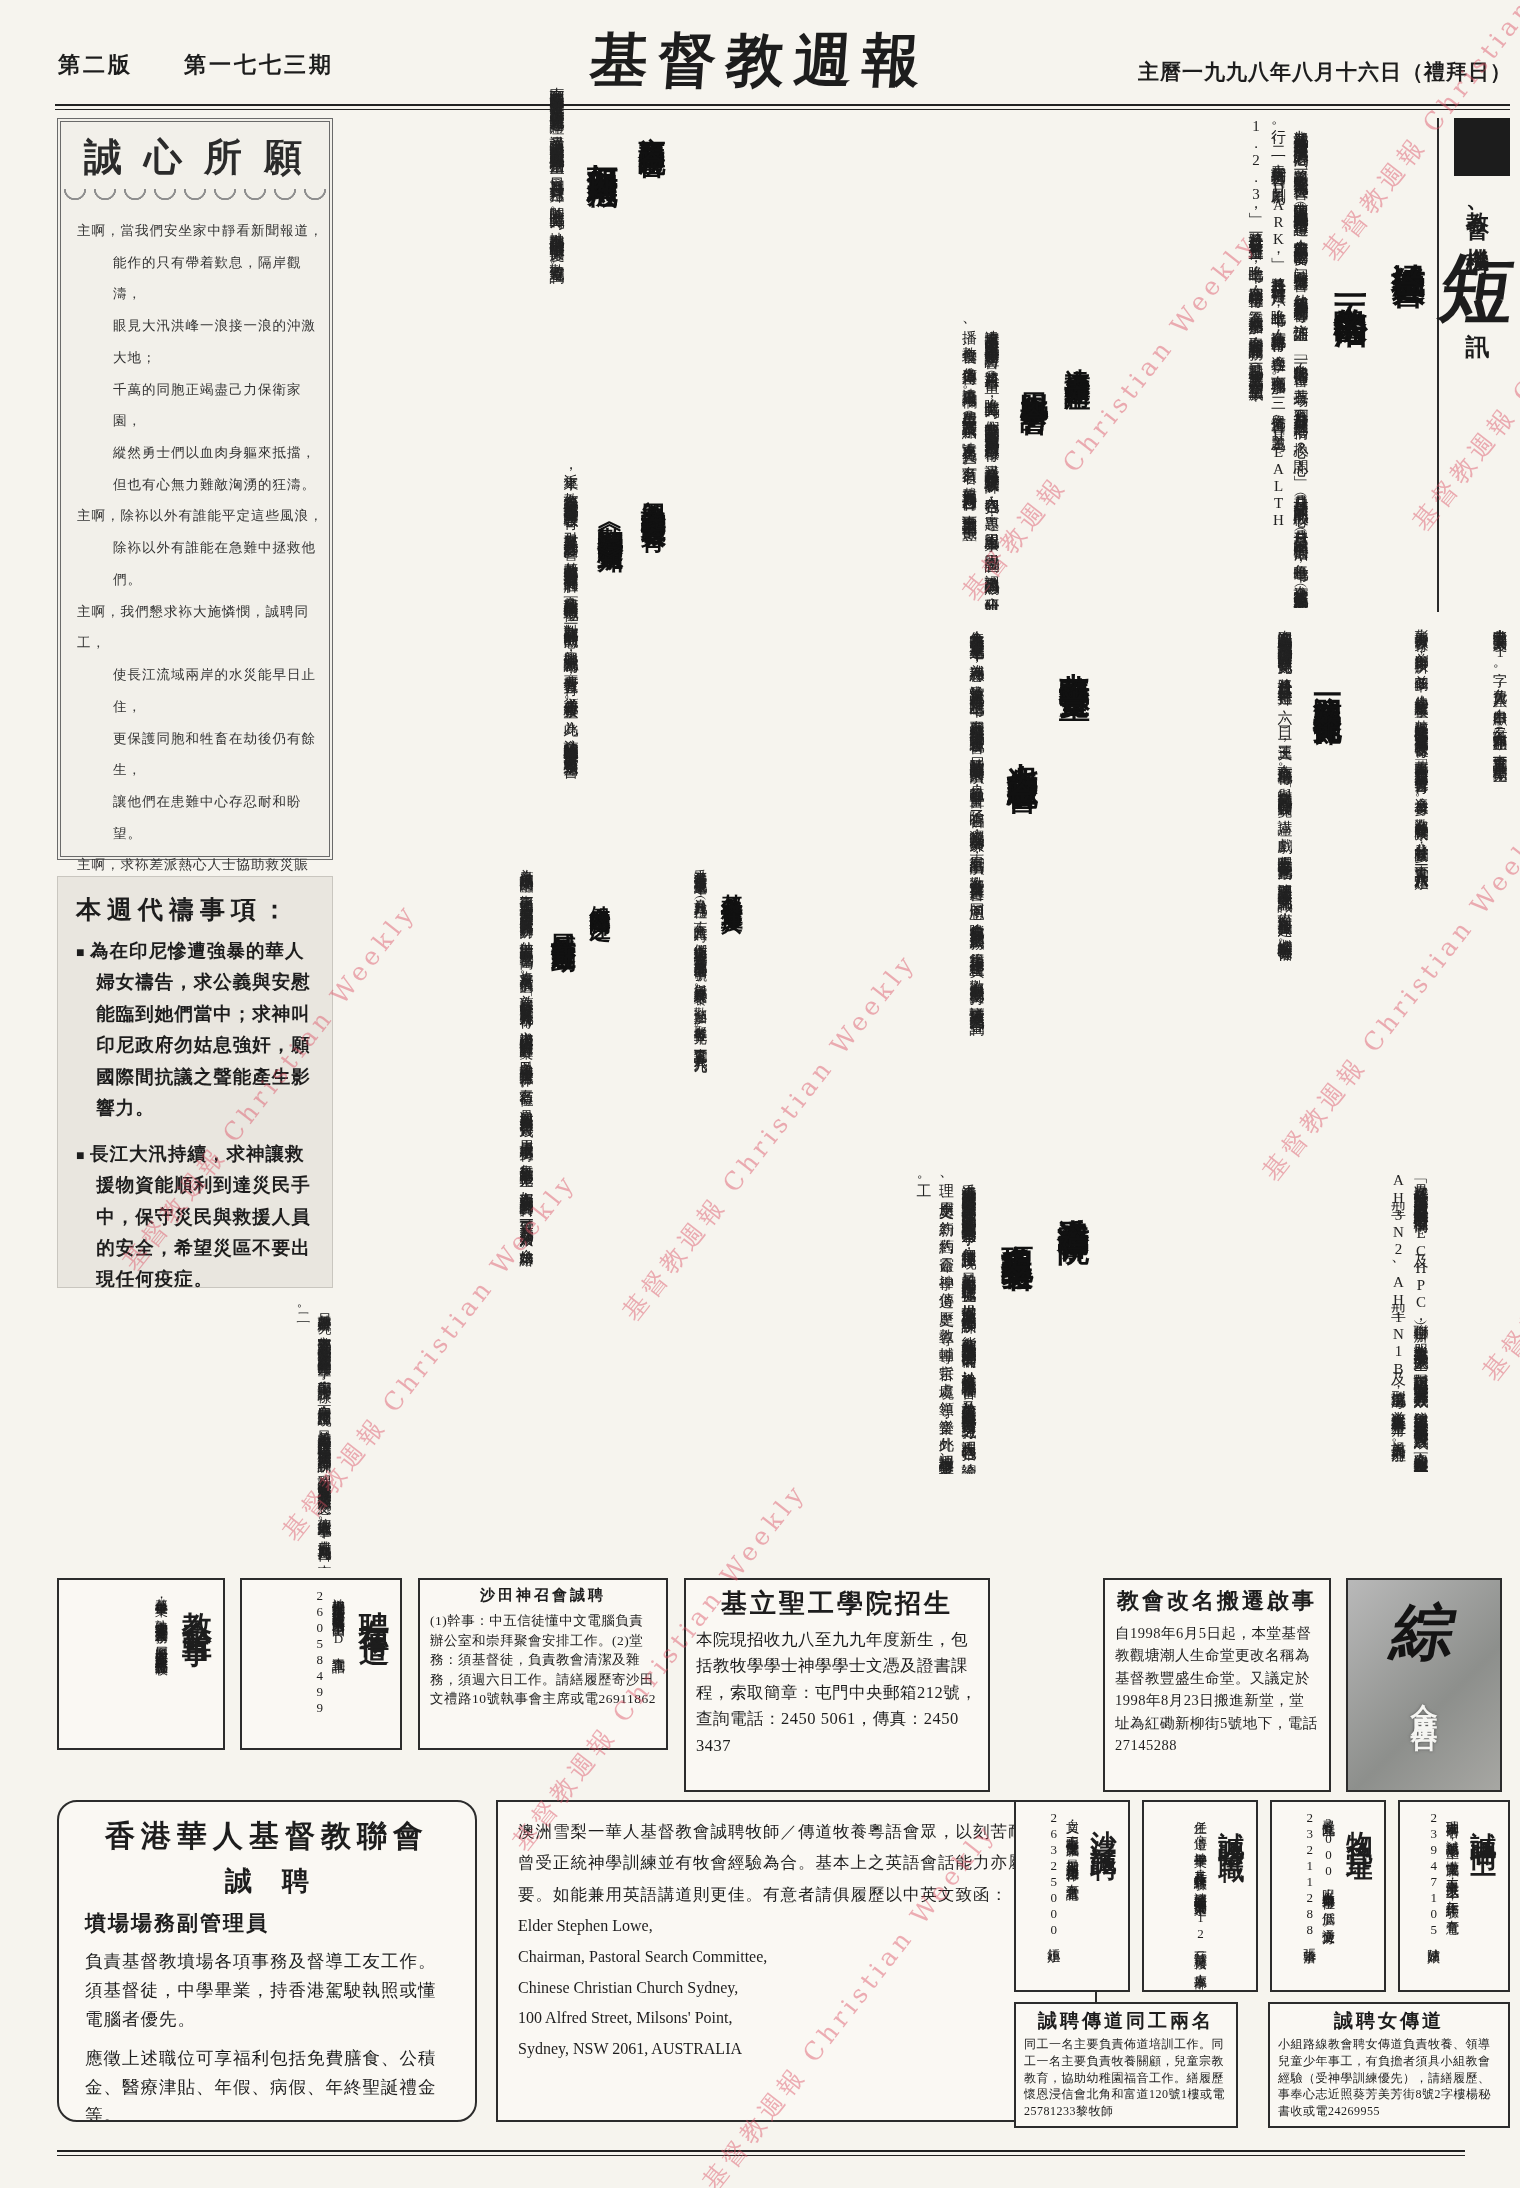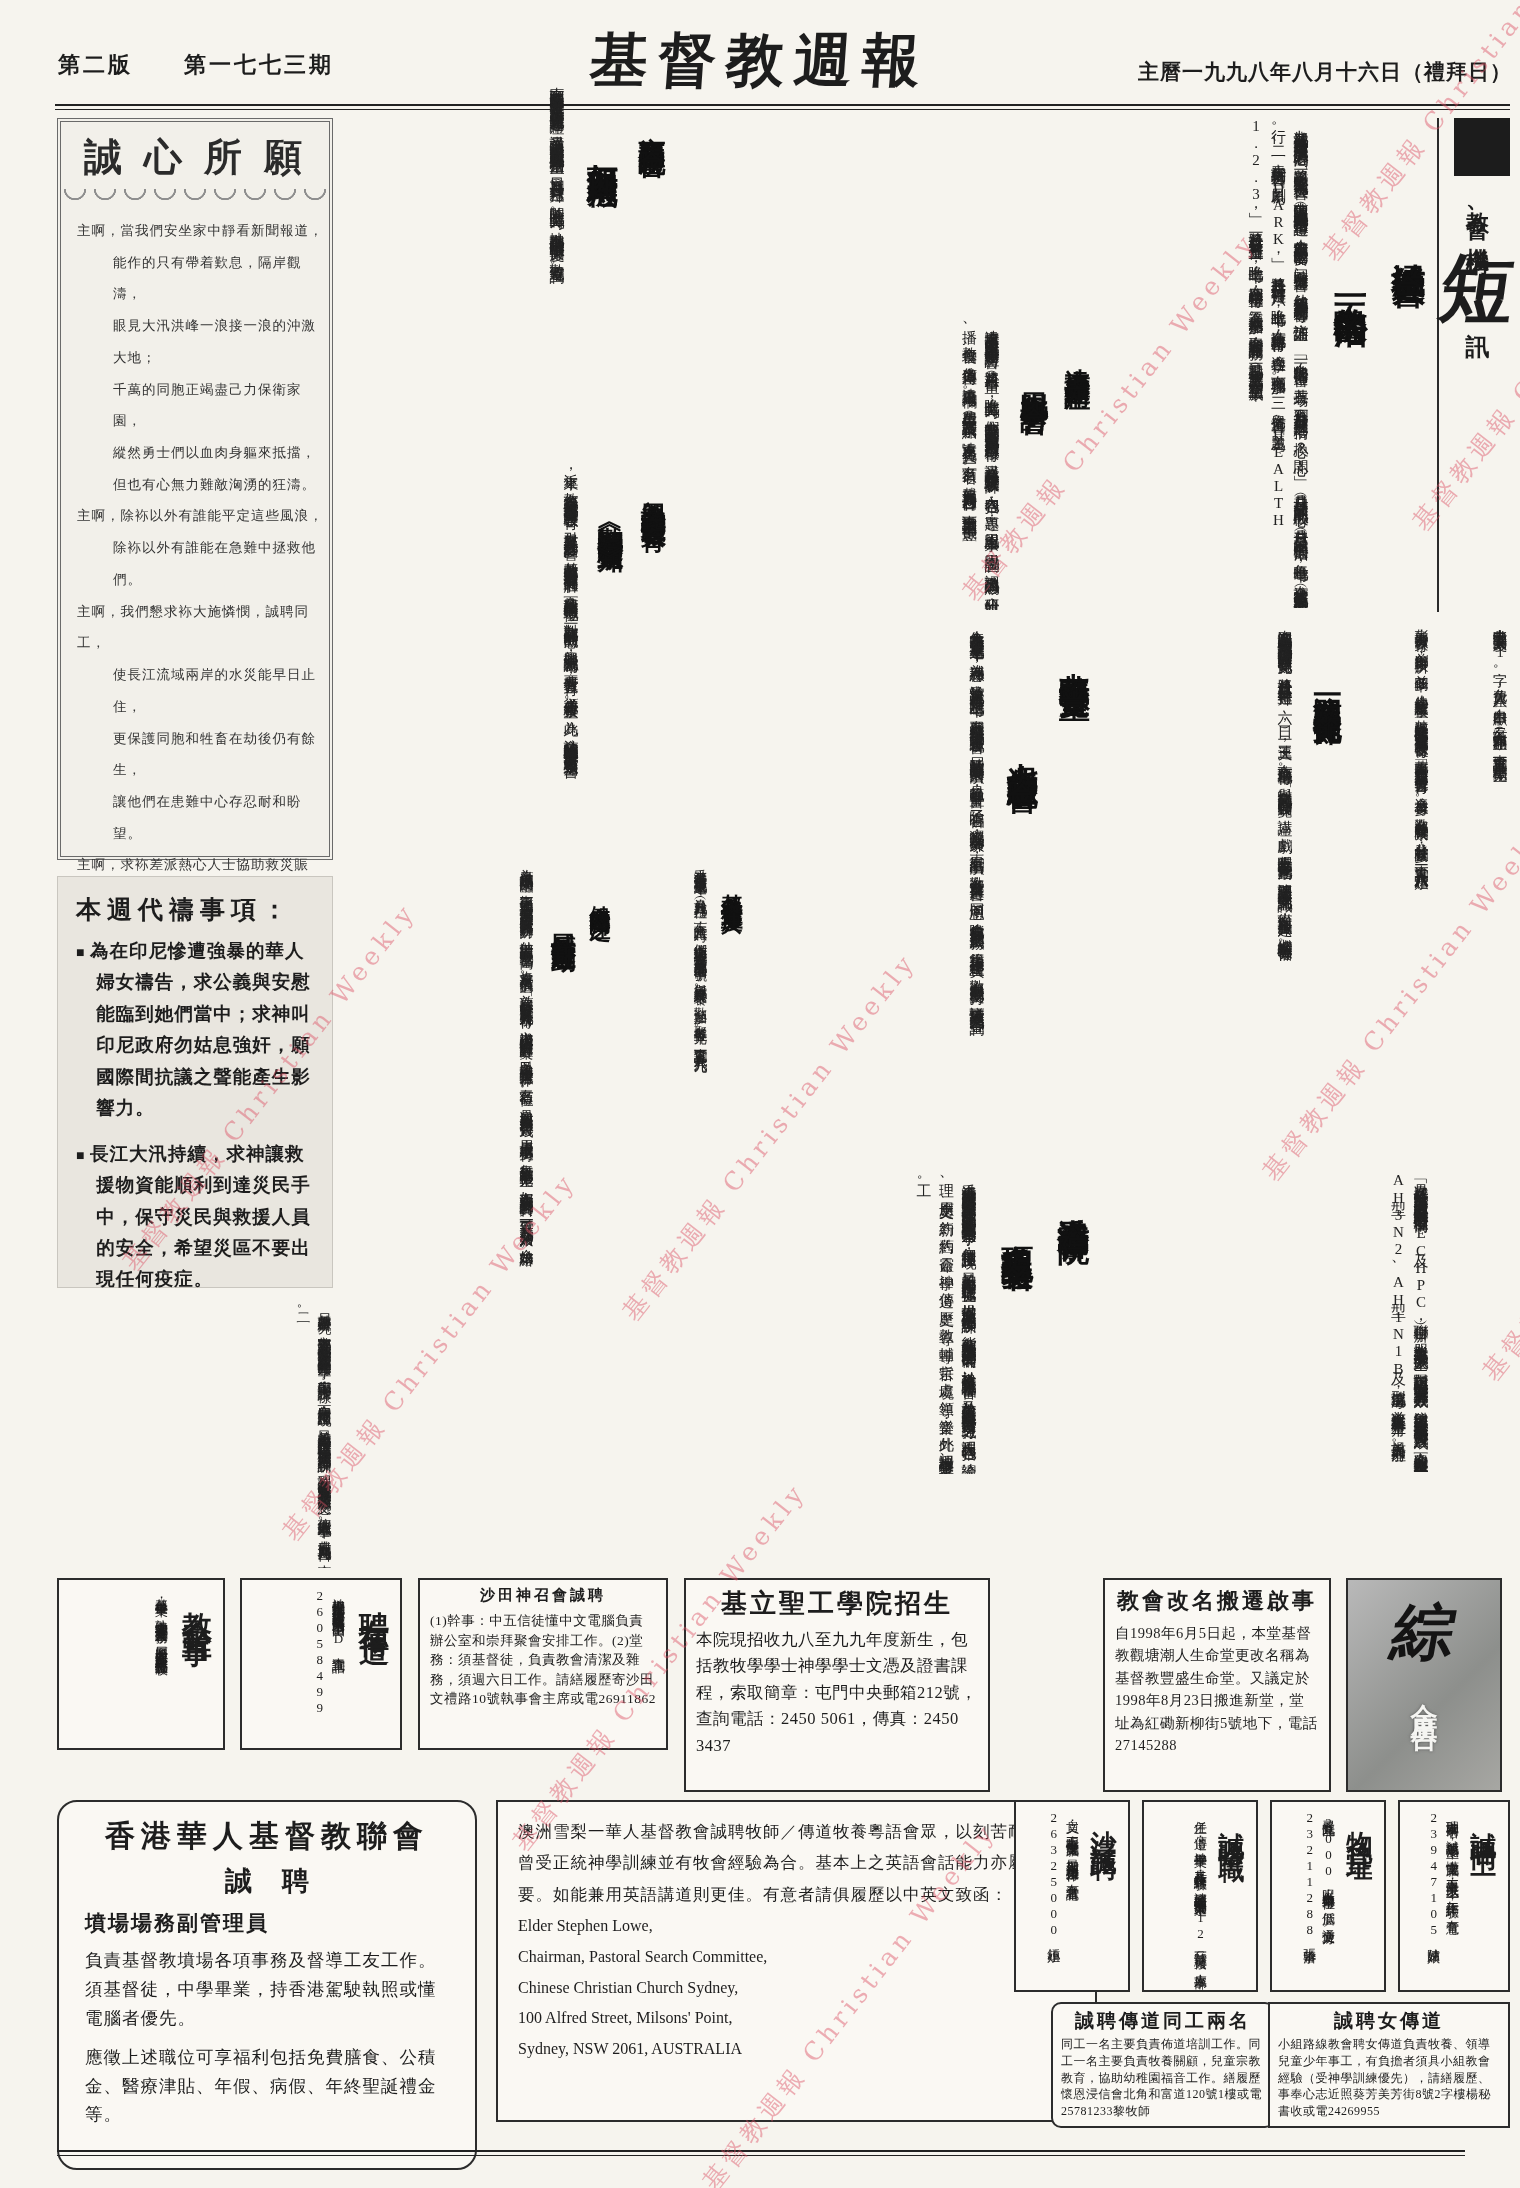--- a/index.html
+++ b/index.html
@@ -193,21 +193,21 @@
 </div>
 <div class="box" style="left:1103px;top:1578px;width:228px;height:214px;">
   <div class="btitle" style="font-size:22px;">教會改名搬遷啟事</div>
   <div class="btext" style="font-size:14.5px;line-height:1.55;">自1998年6月5日起，本堂基督教觀塘潮人生命堂更改名稱為基督教豐盛生命堂。又議定於1998年8月23日搬進新堂，堂址為紅磡新柳街5號地下，電話27145288</div>
 </div>
 <div class="box gray" style="left:1346px;top:1578px;width:156px;height:214px;">
   <div class="z">綜</div>
   <div class="zz">合廣告</div>
 </div>
 
-<div class="box round" style="left:57px;top:1800px;width:420px;height:370px;font-family:Liberation Mono, monospace;">
+<div class="box round" style="left:57px;top:1800px;width:420px;height:322px;">
   <div class="bigad-org">香港華人基督教聯會</div>
   <div class="bigad-title">誠聘</div>
   <div class="bigad-sub">墳場場務副管理員</div>
   <div class="bigad-p">負責基督教墳場各項事務及督導工友工作。須基督徒，中學畢業，持香港駕駛執照或懂電腦者優先。</div>
   <div class="bigad-p">應徵上述職位可享福利包括免費膳食、公積金、醫療津貼、年假、病假、年終聖誕禮金等。</div>
 
 </div>
 
 <div class="box" style="left:496px;top:1800px;width:601px;height:322px;">
   <div class="syd-zh">澳洲雪梨一華人基督教會誠聘牧師／傳道牧養粵語會眾，以刻苦耐勞、曾受正統神學訓練並有牧會經驗為合。基本上之英語會話能力亦屬必要。如能兼用英語講道則更佳。有意者請俱履歷以中英文致函：</div>
@@ -228,21 +228,21 @@
 </div>
 <div class="box vbox" style="left:1270px;top:1800px;width:116px;height:192px;">
   <div class="vtitle" style="font-size:26px;">物色堂址</div>
   <div class="vtext">尋覓九龍區2000呎以上合教會用單位，低層，交通方便。23211288張幹事洽</div>
 </div>
 <div class="box vbox" style="left:1398px;top:1800px;width:112px;height:192px;">
   <div class="vtitle" style="font-size:26px;">誠聘同工</div>
   <div class="vtext">助理幹事兩名：誠懇成熟愛主，懂中文電腦，中五畢業或以上，一年工作經驗，有意電23947105陳姑娘</div>
 </div>
 
-<div class="box" style="left:1051px;top:2002px;width:224px;height:126px;border-radius:10px;">
+<div class="box" style="left:1014px;top:2002px;width:224px;height:126px;">
   <div class="btitle" style="font-size:19px;padding:4px 2px 2px;">誠聘傳道同工兩名</div>
   <div class="btext" style="font-size:12px;line-height:1.4;padding:0 8px;">同工一名主要負責佈道培訓工作。同工一名主要負責牧養關顧，兒童宗教教育，協助幼稚園福音工作。繕履歷懷恩浸信會北角和富道120號1樓或電25781233黎牧師</div>
 </div>
 <div class="box" style="left:1268px;top:2002px;width:242px;height:126px;">
   <div class="btitle" style="font-size:19px;padding:4px 2px 2px;">誠聘女傳道</div>
   <div class="btext" style="font-size:12px;line-height:1.4;padding:0 8px;">小組路線教會聘女傳道負責牧養、領導兒童少年事工，有負擔者須具小組教會經驗（受神學訓練優先），請繕履歷、事奉心志近照葵芳美芳街8號2字樓楊秘書收或電24269955</div>
 </div>
 
 <div class="abs rule" style="left:57px;top:2150px;width:1408px;"></div>
 

